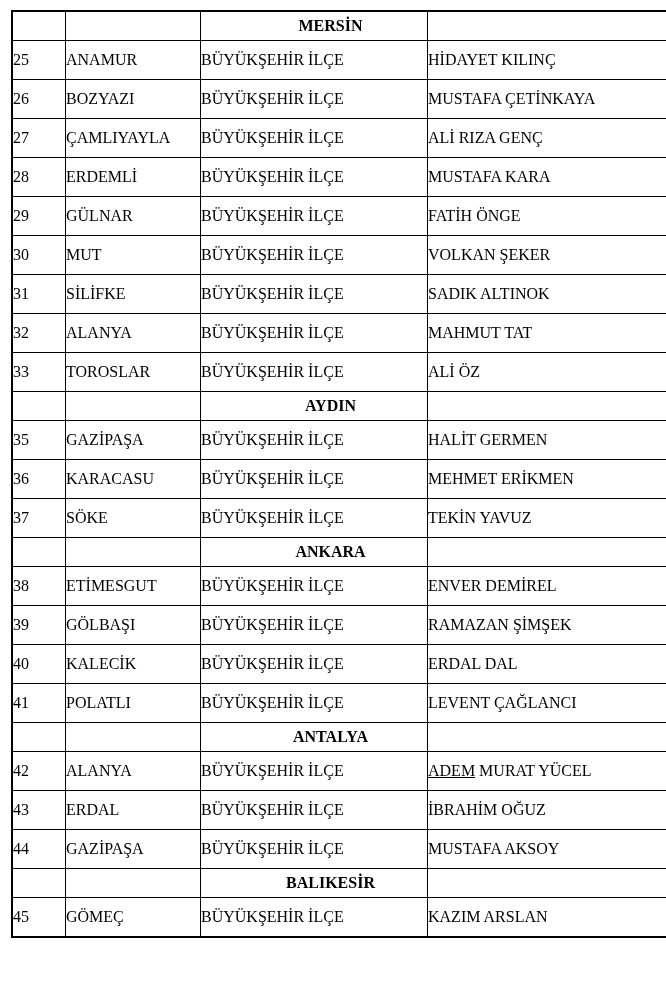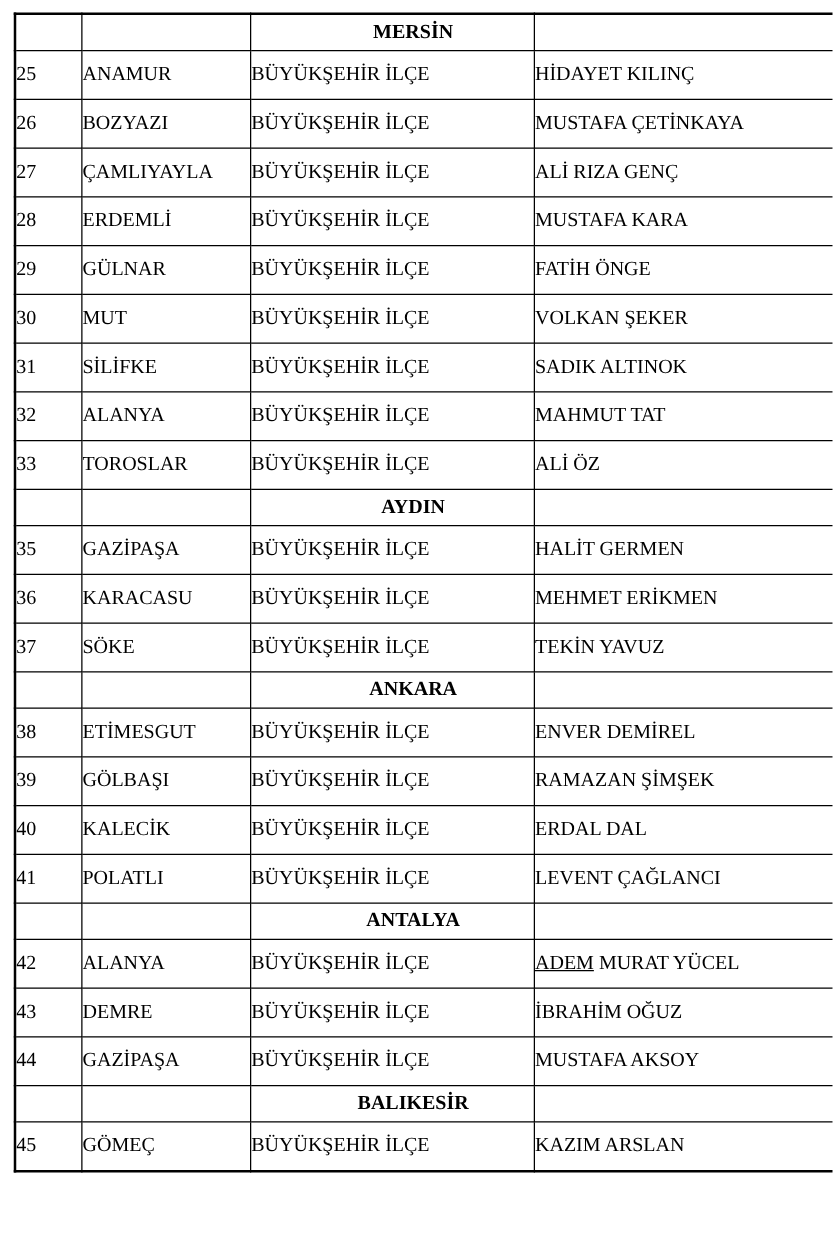--- a/index.html
+++ b/index.html
@@ -182,21 +182,21 @@
           <td class="col-name"></td>
         </tr>
         <tr class="data-row">
           <td class="col-no">42</td>
           <td class="col-district">ALANYA</td>
           <td class="col-type">BÜYÜKŞEHİR İLÇE</td>
           <td class="col-name"><span class="underlined-word">ADEM</span> MURAT YÜCEL</td>
         </tr>
         <tr class="data-row">
           <td class="col-no">43</td>
-          <td class="col-district">DEMRE</td>
+          <td class="col-district">ERDAL</td>
           <td class="col-type">BÜYÜKŞEHİR İLÇE</td>
           <td class="col-name">İBRAHİM OĞUZ</td>
         </tr>
         <tr class="data-row">
           <td class="col-no">44</td>
           <td class="col-district">GAZİPAŞA</td>
           <td class="col-type">BÜYÜKŞEHİR İLÇE</td>
           <td class="col-name">MUSTAFA AKSOY</td>
         </tr>
         <tr class="section-row">

